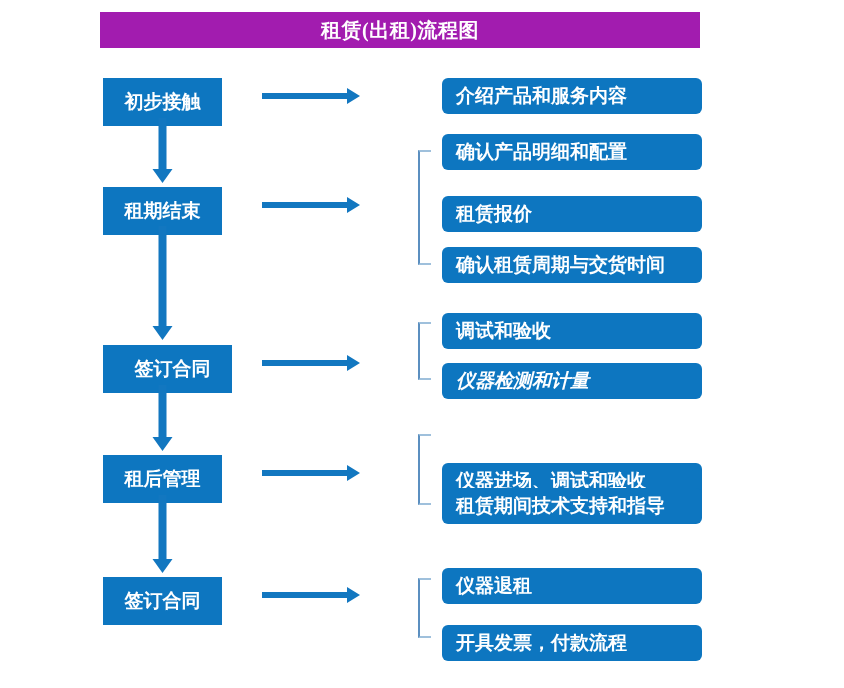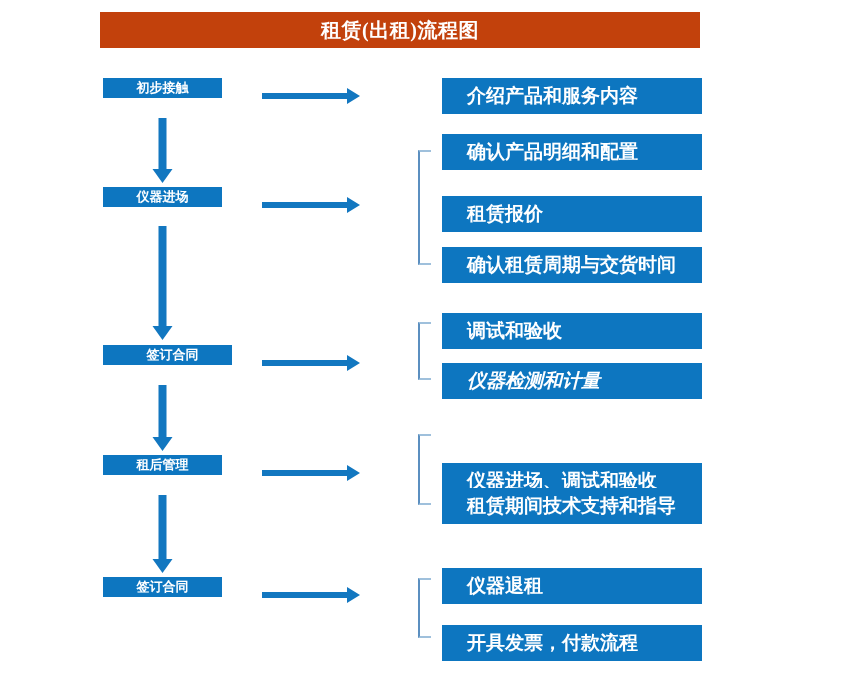--- a/index.html
+++ b/index.html
@@ -7,47 +7,48 @@
     width:844px;height:688px;
     background:#ffffff;
     font-family:"Liberation Serif","DejaVu Serif",serif;
     overflow:hidden;
   }
   #stage{position:relative;width:844px;height:688px;}
 
   .title-bar{
     position:absolute;
     left:100px;top:12px;width:600px;height:36px;
-    background:#c2410c;
+    background:#a21caf;
     color:#ffffff;
     font-size:20px;
     font-weight:bold;
     display:flex;align-items:center;justify-content:center;
     letter-spacing:0.5px;
   }
 
   .node{
     position:absolute;
     background:#0d76c0;
     color:#ffffff;
     font-weight:bold;
     display:flex;align-items:center;
     white-space:nowrap;
   }
   .node.left{
-    left:103px;width:119px;height:20px;
-    font-size:13px;
+    left:103px;width:119px;height:48px;
+    font-size:19px;
     justify-content:center;
   }
   .node.right{
     left:442px;width:260px;height:36px;
     font-size:19px;
     justify-content:flex-start;
-    padding-left:25px;
+    padding-left:14px;
     box-sizing:border-box;
+    border-radius:6px;
   }
 
   
   .bracket{
     position:absolute;
     left:418px;
     width:13px;
     border-left:2px solid #5b8fc0;
     border-top:2px solid #9fc0dc;
     border-bottom:2px solid #9fc0dc;
@@ -56,21 +57,21 @@
 </style>
 </head>
 <body>
 
 <div id="stage">
 
   <div class="title-bar">租赁(出租)流程图</div>
 
   <div id="stage-nodes">
       <div class="node left" style="top: 78px;">初步接触</div>
-      <div class="node left" style="top: 187px;">仪器进场</div>
+      <div class="node left" style="top: 187px;">租期结束</div>
       <div class="node left" style="top: 345px; padding-left: 10px;">签订合同</div>
       <div class="node left" style="top: 455px;">租后管理</div>
       <div class="node left" style="top: 577px;">签订合同</div>
     </div>
   <div id="task-nodes">
       <div class="node right" style="top: 78px;">介绍产品和服务内容</div>
       <div class="node right" style="top: 134px;">确认产品明细和配置</div>
       <div class="node right" style="top: 186px; margin-top: 10px;">租赁报价</div>
       <div class="node right" style="top: 247px;">确认租赁周期与交货时间</div>
       <div class="node right" style="top: 313px;">调试和验收</div>

